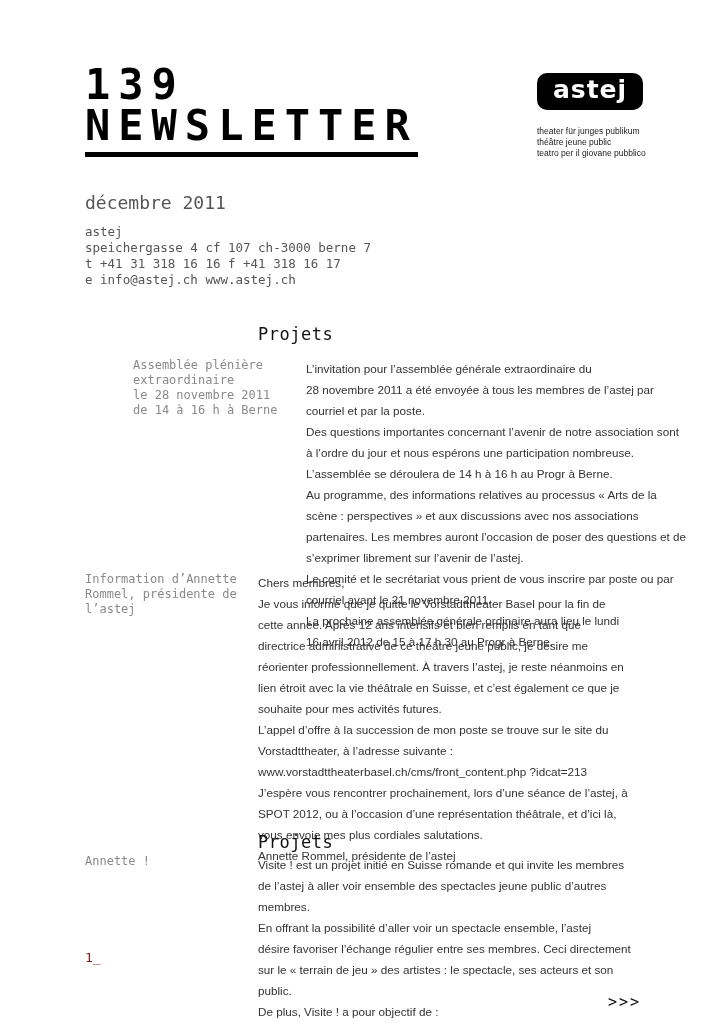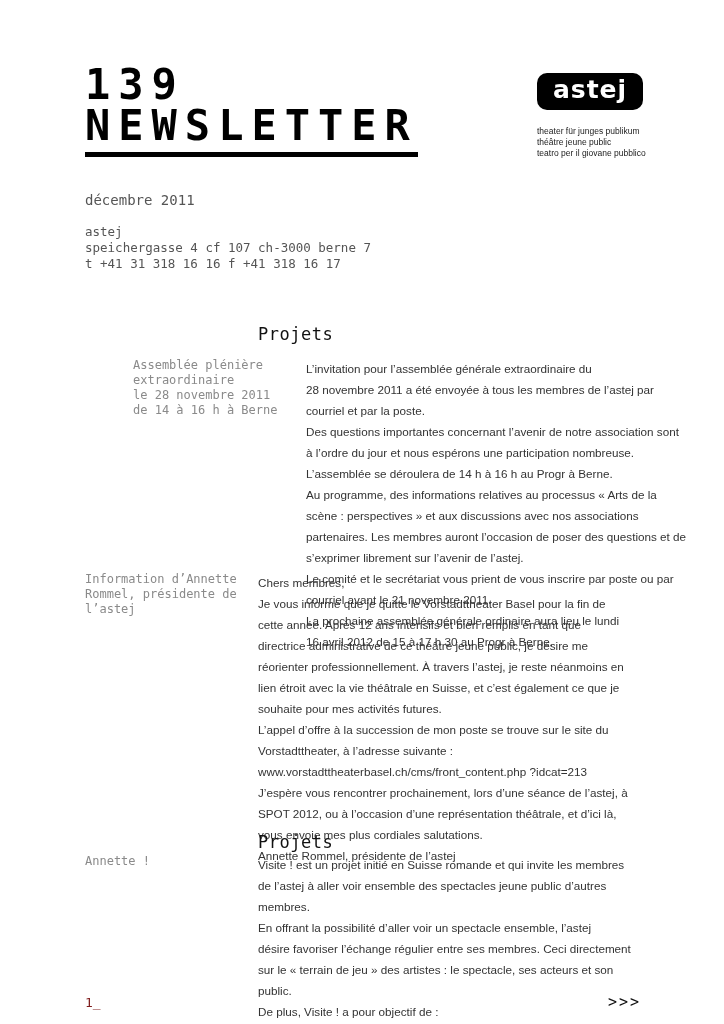--- a/index.html
+++ b/index.html
@@ -72,21 +72,21 @@
     color: #222222;
     white-space: nowrap;
   }
 
   
   .date {
     position: absolute;
     left: 85px;
     top: 192px;
     font-family: "DejaVu Sans Mono", monospace;
-    font-size: 14px;
+    font-size: 18px;
     color: #555555;
   }
   .contact {
     position: absolute;
     left: 85px;
     top: 224px;
     font-family: "DejaVu Sans Mono", monospace;
     font-size: 12.5px;
     line-height: 16px;
     color: #555555;
@@ -130,21 +130,21 @@
     color: #333333;
   }
   .e0 { top: 358px; margin-left: 48px; }
   .e1 { top: 572px; }
   .e2 { top: 854px; }
 
   
   .footer-page {
     position: absolute;
     left: 85px;
-    top: 995px;
+    top: 950px;
     font-family: "DejaVu Sans Mono", monospace;
     font-size: 13px;
     color: #7f1d1d;
     text-align: center;
   }
   .footer-next {
     position: absolute;
     left: 608px;
     top: 993px;
     font-family: "DejaVu Sans Mono", monospace;
@@ -174,20 +174,21 @@
       <div>teatro per il giovane pubblico</div>
     </div>
   </div>
 
   <div class="date">décembre 2011</div>
 
   <div class="contact">
     <div>astej</div>
     <div>speichergasse 4 cf 107 ch-3000 berne 7</div>
     <div>t +41 31 318 16 16 f +41 318 16 17</div>
+    <div>e info@astej.ch www.astej.ch</div>
   </div>
 
   <h2 class="section-heading h-interna">Projets</h2>
 
   <div class="entry e0">
     <div class="label preline">Assemblée plénière
 extraordinaire
 le 28 novembre 2011
 de 14 à 16 h à Berne</div>
     <div class="body preline">L’invitation pour l’assemblée générale extraordinaire du

